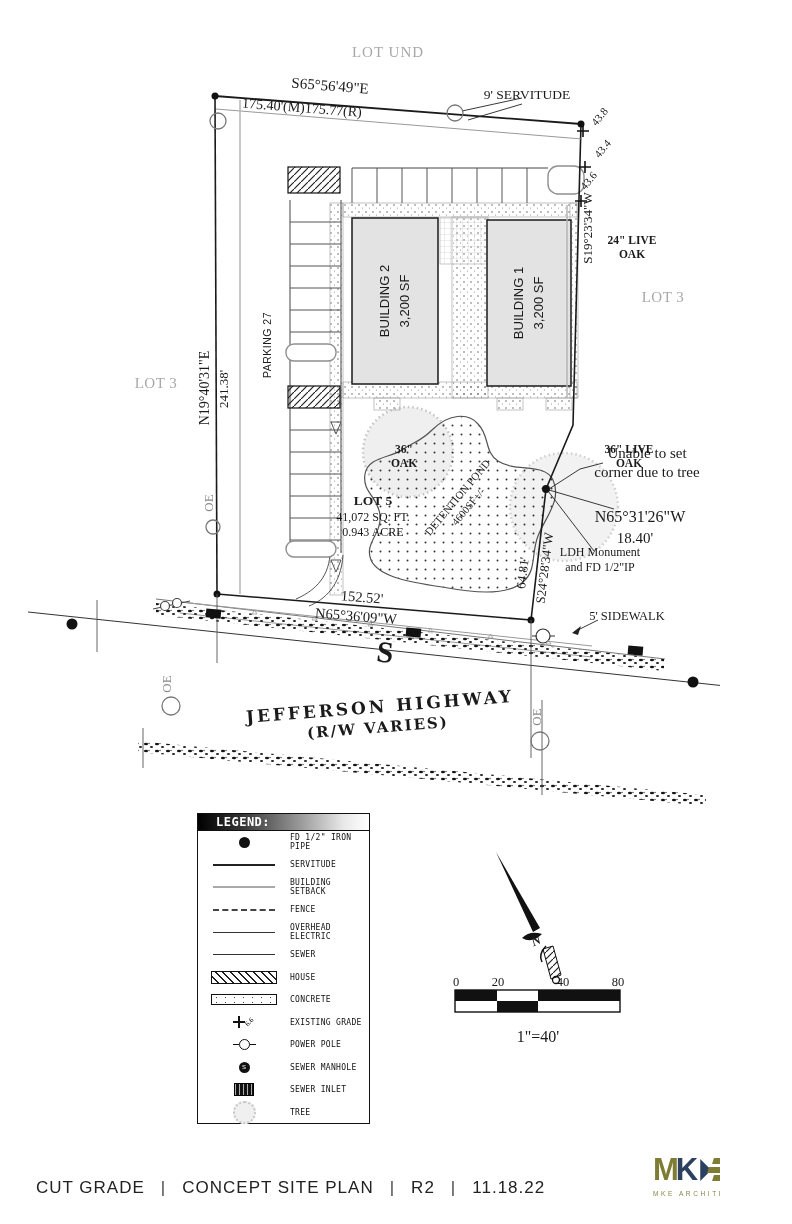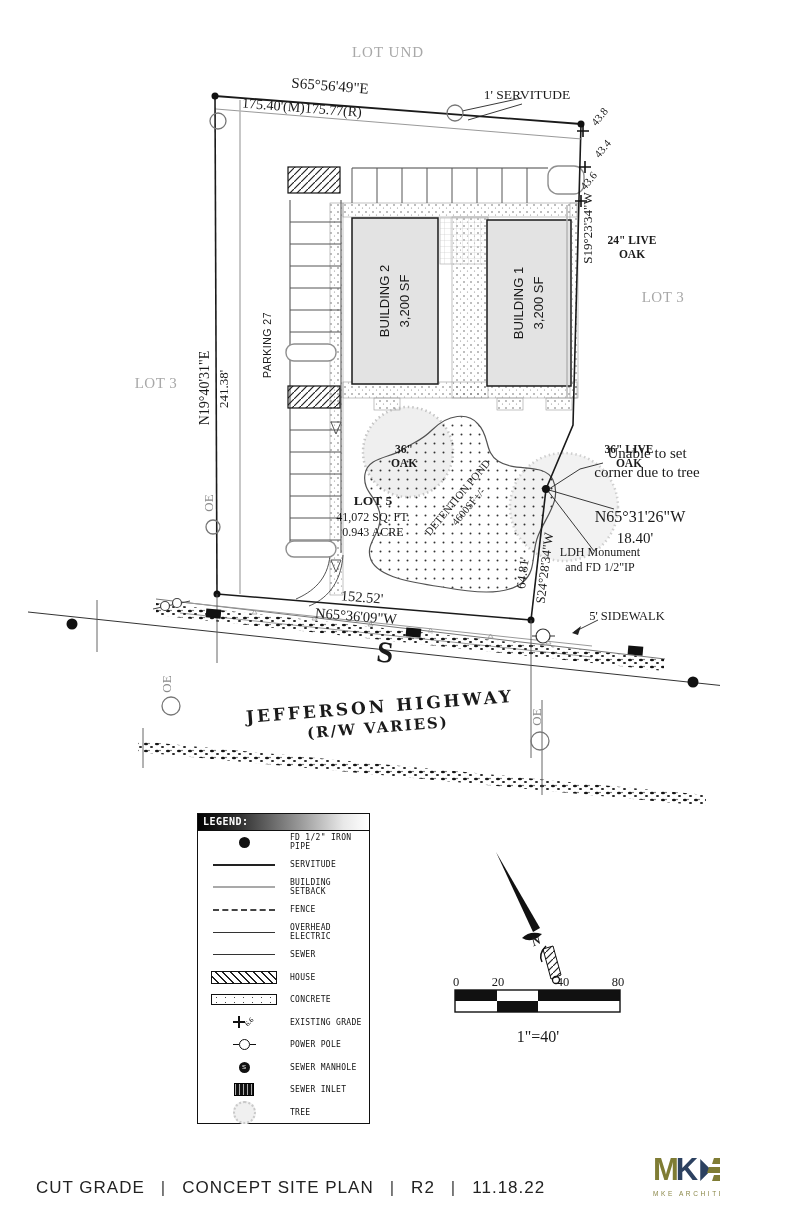--- a/index.html
+++ b/index.html
@@ -9,22 +9,22 @@
   .lbl{position:absolute;white-space:nowrap;color:#1a1a1a;line-height:1.25;}
   .c{transform:translate(-50%,-50%);}
   .ctr{text-align:center;}
   .gray{color:#a8a8a8;}
   .sans{font-family:"Liberation Sans",sans-serif;}
   .b{font-weight:bold;}
   
   .legend{position:absolute;left:197px;top:813px;width:173px;height:311px;
           border:1.6px solid #111;background:#fff;box-sizing:border-box;}
   .lg-head{height:16px;background:linear-gradient(90deg,#000 0%,#333 25%,#9a9a9a 60%,#e8e8e8 85%,#fff 100%);
-           color:#fff;font-family:"DejaVu Sans Mono",monospace;font-size:10px;font-weight:bold;
-           line-height:16px;padding-left:5px;border-bottom:1px solid #111;letter-spacing:.5px;}
+           color:#fff;font-family:"DejaVu Sans Mono",monospace;font-size:12px;font-weight:bold;
+           line-height:16px;padding-left:18px;border-bottom:1px solid #111;letter-spacing:.5px;}
   .lg-row{display:flex;align-items:center;height:22.2px;margin-top:.3px;}
   .lg-sym{width:92px;display:flex;justify-content:center;align-items:center;flex:none;}
   .lg-lab{font-family:"DejaVu Sans Mono",monospace;font-size:8px;color:#111;letter-spacing:.3px;}
   .sym-pipe{width:11px;height:11px;border-radius:50%;background:#111;}
   .sym-line{width:62px;border-top:2px solid #222;}
   .sym-line-gray{width:62px;border-top:2px solid #a9a9a9;}
   .sym-line-dash{width:62px;border-top:2px dashed #444;}
   .sym-line-thin{width:62px;border-top:1px solid #333;}
   .sym-house{width:66px;height:13px;border:1.3px solid #111;box-sizing:border-box;
              background:repeating-linear-gradient(45deg,transparent 0 4px,#222 4px 5.4px);}
@@ -248,21 +248,21 @@
     <rect x="455" y="1001" width="42" height="11" fill="#fff"></rect>
     <rect x="497" y="1001" width="41" height="11" fill="#111"></rect>
     <rect x="538" y="1001" width="82" height="11" fill="#fff"></rect>
     <rect x="455" y="990" width="165" height="22" fill="none" stroke="#111" stroke-width="1.4"></rect>
   </g>
 </svg>
 
   <div class="lbl c gray" style="left:388px;top:52px;font-size:15px;letter-spacing:1px;">LOT UND</div>
   <div class="lbl c" style="left:330px;top:86px;font-size:15px;transform:translate(-50%,-50%) rotate(4.5deg);">S65°56'49"E</div>
   <div class="lbl c" style="left:302px;top:108px;font-size:14px;transform:translate(-50%,-50%) rotate(4.5deg);">175.40'(M)175.77(R)</div>
-  <div class="lbl c" style="left:527px;top:95px;font-size:13.5px;">1' SERVITUDE</div>
+  <div class="lbl c" style="left:527px;top:95px;font-size:13.5px;">9' SERVITUDE</div>
   <div class="lbl c" style="left:600px;top:117px;font-size:11px;transform:translate(-50%,-50%) rotate(-50deg);">43.8</div>
   <div class="lbl c" style="left:603px;top:149px;font-size:11px;transform:translate(-50%,-50%) rotate(-50deg);">43.4</div>
   <div class="lbl c" style="left:589px;top:181px;font-size:11px;transform:translate(-50%,-50%) rotate(-50deg);">43.6</div>
   <div class="lbl c" style="left:588px;top:228px;font-size:13px;transform:translate(-50%,-50%) rotate(-90deg);">S19°23'34"W</div>
   <div class="lbl c ctr b" style="left:632px;top:247px;font-size:11.5px;">
     <div>24" LIVE</div>
     <div>OAK</div>
   </div>
   <div class="lbl c gray" style="left:663px;top:297px;font-size:15px;letter-spacing:.5px;">LOT 3</div>
   <div class="lbl c gray" style="left:156px;top:383px;font-size:15px;letter-spacing:.5px;">LOT 3</div>

